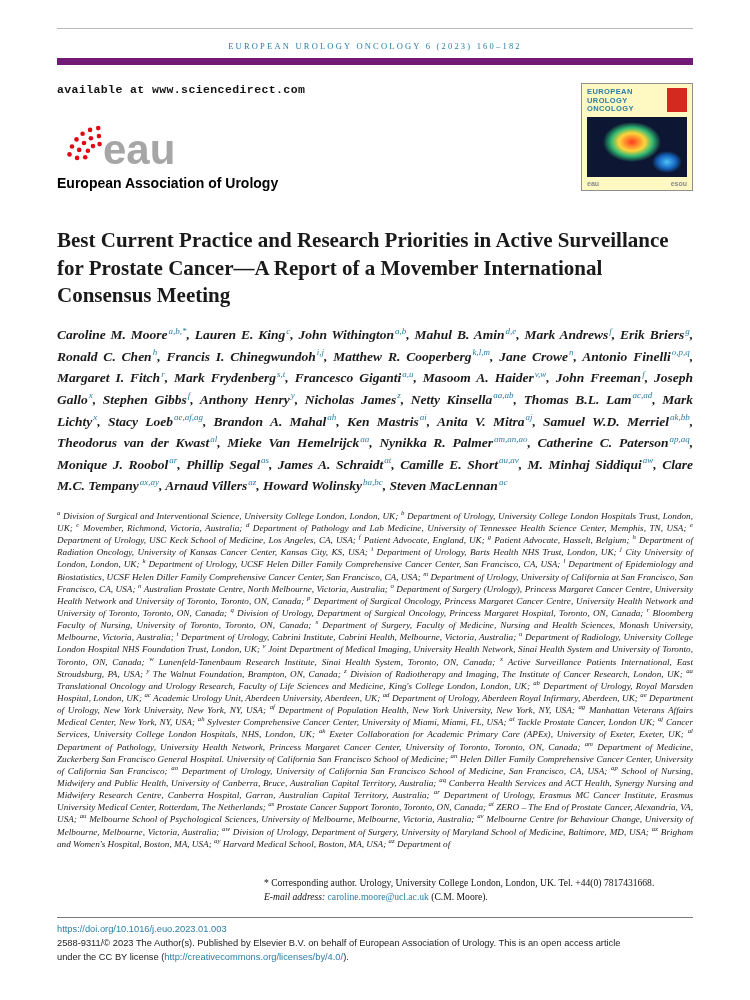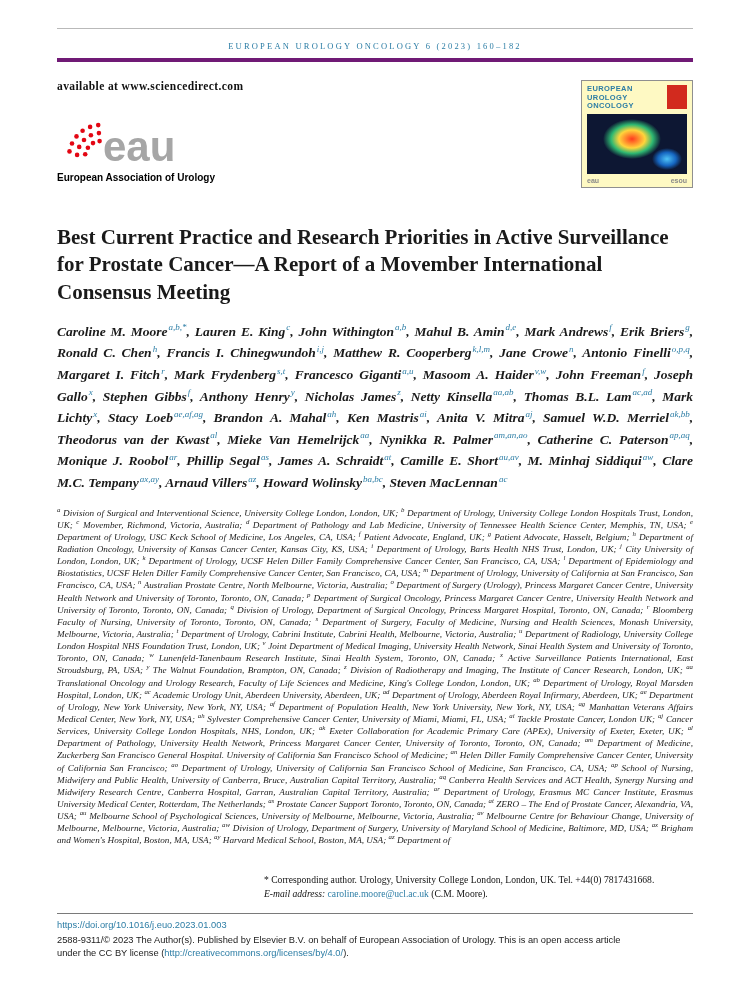--- a/index.html
+++ b/index.html
@@ -1,26 +1,26 @@
 <!DOCTYPE html>
 <html style="--accent: #2c7da5; --logo-red: #e30613; --logo-grey: #a6a6a6;"><head>
 <meta charset="utf-8">
 <style>
   * { margin:0; padding:0; box-sizing:border-box; }
   html,body { background:#ffffff; }
   body { width:750px; height:1000px; font-family:"Liberation Serif", serif; color:#1a1a1a; }
   .page { position:relative; width:750px; height:1000px; background:#fff; overflow:hidden; }
 
-  .journal-banner { margin:28px 57px 0; border-top:1px solid #b9b9b9; border-bottom:4px solid #701a75; padding:6px 0 5px; text-align:center; }
+  .journal-banner { margin:28px 57px 0; border-top:1px solid #b9b9b9; border-bottom:7px solid #701a75; padding:6px 0 5px; text-align:center; }
   .journal-banner span { font-size:8.5px; letter-spacing:2.2px; color:var(--accent,#2c7da5); }
 
   .header-row { margin:16px 57px 0; display:flex; justify-content:space-between; align-items:flex-start; }
-  .availability { font-family:Liberation Serif, serif; font-weight:bold; font-size:11.5px; letter-spacing:0.4px; color:#111; line-height:1.5; }
+  .availability { font-family:Liberation Mono, monospace; font-weight:bold; font-size:11.5px; letter-spacing:0.4px; color:#111; line-height:1.5; }
   .eau-logo { margin-top:18px; }
-  .eau-name { font-family:"Liberation Sans", sans-serif; font-weight:bold; font-size:10px; color:#000; margin-top:1px; }
+  .eau-name { font-family:"Liberation Sans", sans-serif; font-weight:bold; font-size:14px; color:#000; margin-top:1px; }
 
   .cover-thumb { width:112px; height:108px; border:1px solid #8f8f8f; background:#fef9c3; padding:4px 5px 3px; display:flex; flex-direction:column; margin-top:2px; }
   .cover-top { display:flex; justify-content:space-between; }
   .cover-title { color:var(--accent,#2c7da5); font-family:"Liberation Sans", sans-serif; font-weight:bold; font-size:7.5px; line-height:1.15; letter-spacing:0.4px; }
   .cover-badge { width:20px; height:24px; background:#d22a1e; flex:0 0 auto; }
   .cover-image { position:relative; flex:1; margin-top:3px; background:#0d1733; overflow:hidden; }
   .blob1 { position:absolute; left:16px; top:5px; width:58px; height:40px; border-radius:50%; background:radial-gradient(closest-side,#ff3b1f 0%,#ffd43b 45%,#2eb872 72%,rgba(13,23,51,0) 100%); }
   .blob2 { position:absolute; right:5px; bottom:4px; width:30px; height:22px; border-radius:50%; background:radial-gradient(closest-side,#4fc3f7 0%,#1565c0 60%,rgba(13,23,51,0) 100%); }
   .cover-footer { display:flex; justify-content:space-between; align-items:center; margin-top:3px; font-family:"Liberation Sans", sans-serif; font-weight:bold; font-size:7px; color:#8a8a8a; }
 

